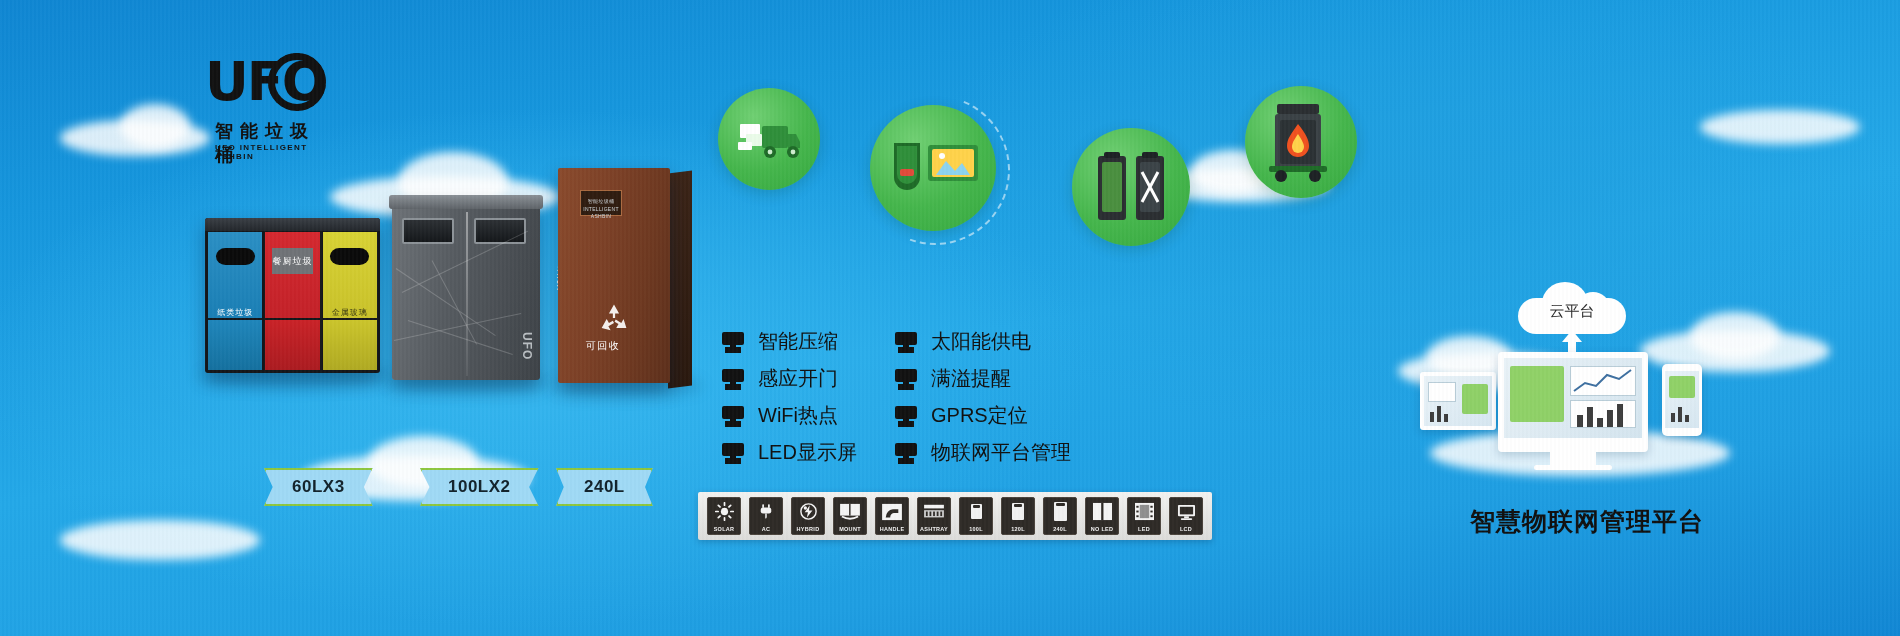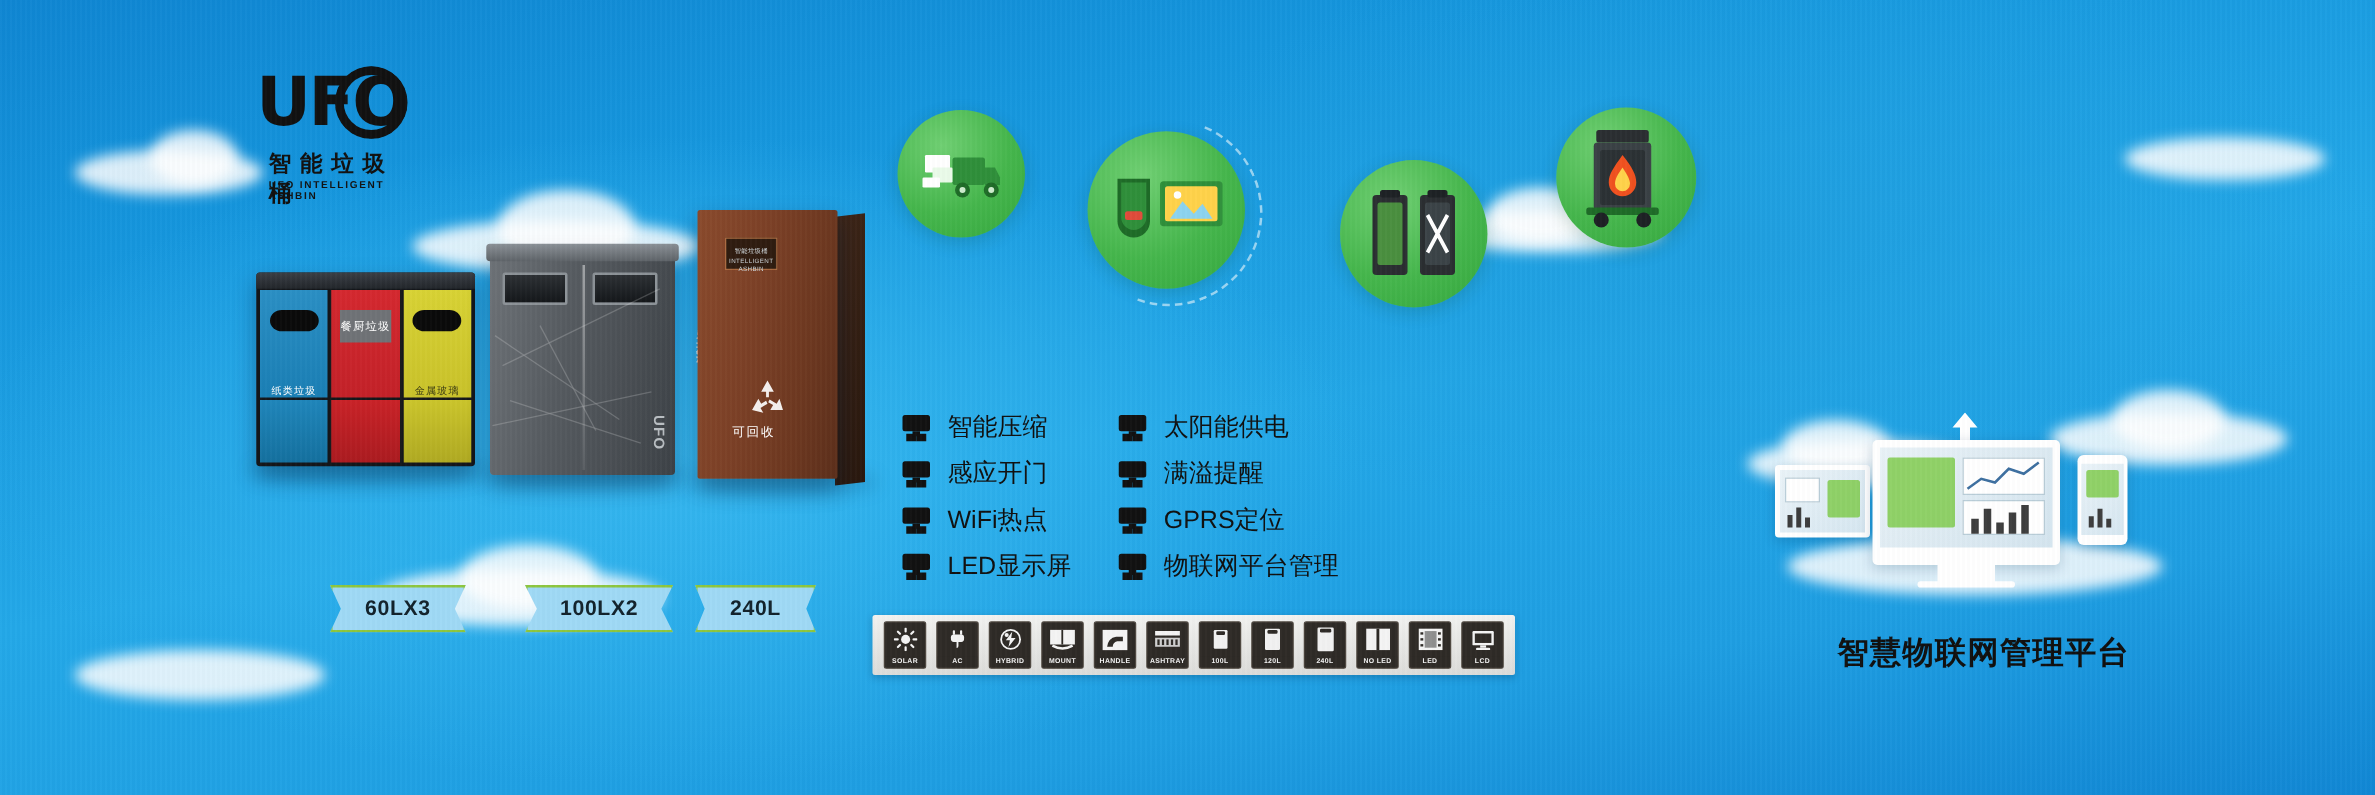--- a/index.html
+++ b/index.html
@@ -510,20 +510,26 @@
           <rect x="8.5" y="14" width="5" height="2" fill="#f4f4f4"></rect>
           <rect x="5" y="16" width="12" height="2" rx="1" fill="#f4f4f4"></rect>
         </svg>
       </span>
       <span class="cap">LCD</span>
     </div>
   </div>
 
   <div id="platform">
 
+    <div class="cloudtag">
+      <span class="c1"></span>
+      <span class="c2"></span>
+      <span class="c3"></span>
+      <span class="lbl">云平台</span>
+    </div>
 
     <svg style="position:absolute;left:148px;top:40px;" width="24" height="30" viewBox="0 0 24 30">
       <path d="M12 0 L22 12 h-6 v18 h-8 V12 H2z" fill="#fff"></path>
     </svg>
 
     <div class="tablet">
       <div class="mini" style="left:4px;top:4px;right:4px;bottom:4px;position:absolute;"></div>
       <div class="chartbox" style="left:8px;top:10px;width:28px;height:20px;"></div>
       <div class="greenblob" style="left:42px;top:12px;width:26px;height:30px;"></div>
       <div class="bar" style="left:10px;bottom:8px;width:4px;height:10px;"></div>

